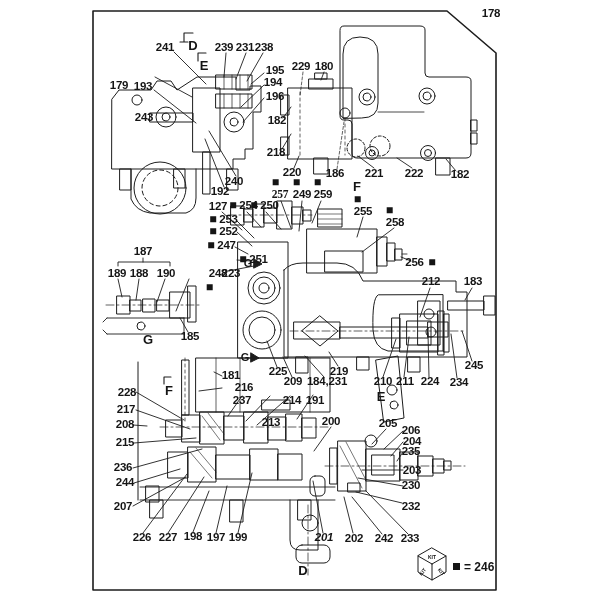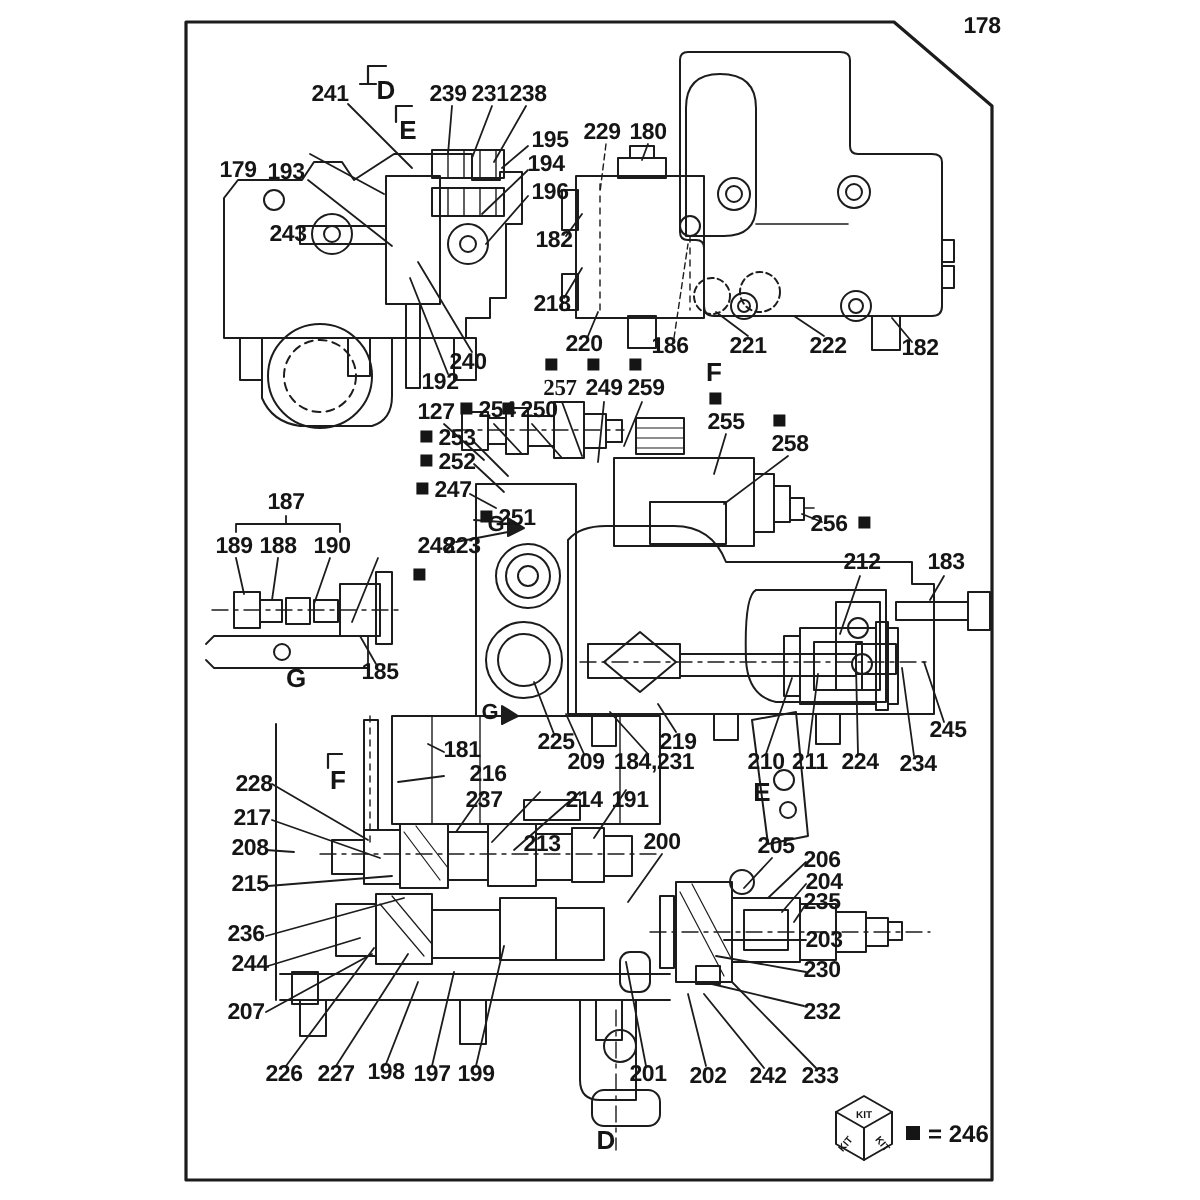--- a/index.html
+++ b/index.html
@@ -362,21 +362,21 @@
       <span class="part-label" style="left: 412px; top: 471px;">203</span>
       <span class="part-label" style="left: 125px; top: 483px;">244</span>
       <span class="part-label" style="left: 411px; top: 486px;">230</span>
       <span class="part-label" style="left: 123px; top: 507px;">207</span>
       <span class="part-label" style="left: 411px; top: 507px;">232</span>
       <span class="part-label" style="left: 142px; top: 538px;">226</span>
       <span class="part-label" style="left: 168px; top: 538px;">227</span>
       <span class="part-label" style="left: 193px; top: 537px;">198</span>
       <span class="part-label" style="left: 216px; top: 538px;">197</span>
       <span class="part-label" style="left: 238px; top: 538px;">199</span>
-      <span class="part-label" style="left: 324px; top: 538px;">201</span>
+      <span class="part-label" style="left: 324px; top: 538px; font-style: italic;">201</span>
       <span class="part-label" style="left: 354px; top: 539px;">202</span>
       <span class="part-label" style="left: 384px; top: 539px;">242</span>
       <span class="part-label" style="left: 410px; top: 539px;">233</span>
       <span class="section-letter" style="left: 193px; top: 45px;">D</span>
       <span class="section-letter" style="left: 204px; top: 65px;">E</span>
       <span class="section-letter" style="left: 357px; top: 186px;">F</span>
       <span class="section-letter" style="left: 148px; top: 339px;">G</span>
       <span class="section-letter small" style="left: 248px; top: 263px;">G</span>
       <span class="section-letter small" style="left: 245px; top: 357px;">G</span>
       <span class="section-letter" style="left: 381px; top: 396px;">E</span>

